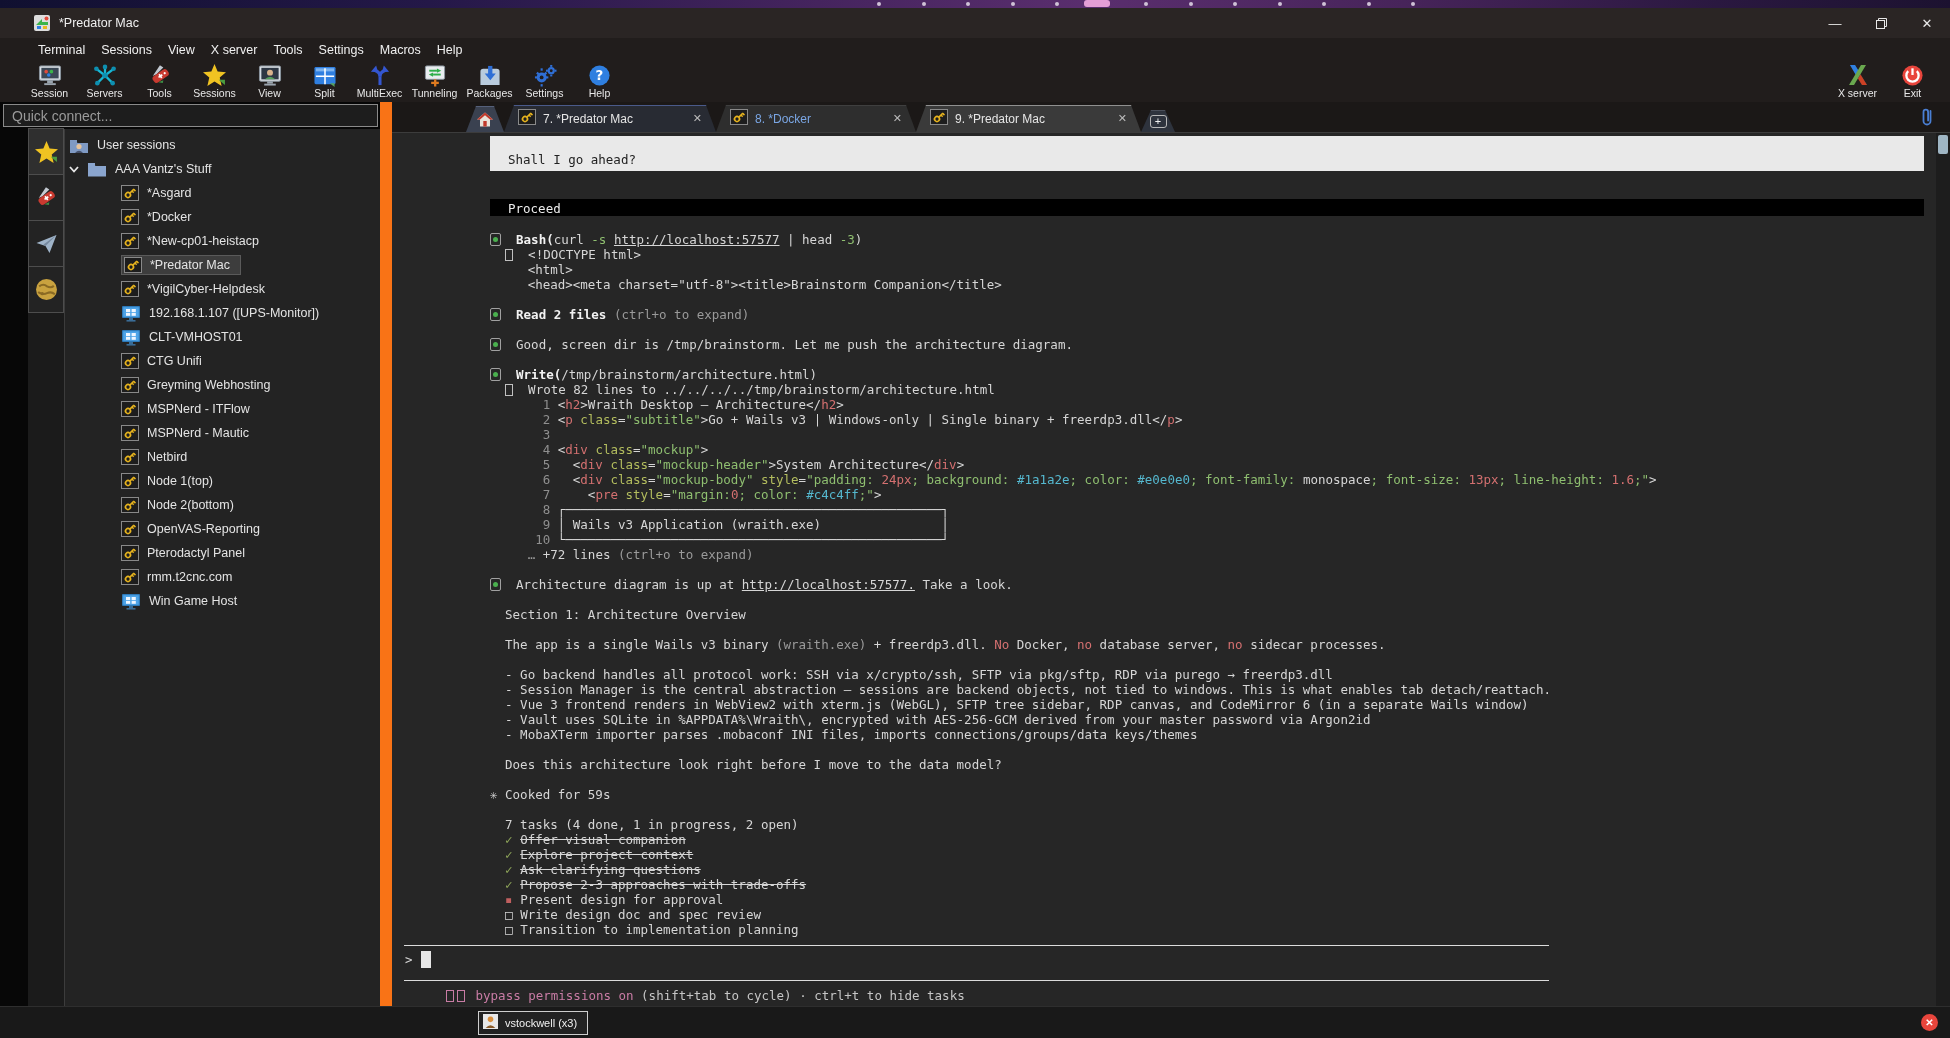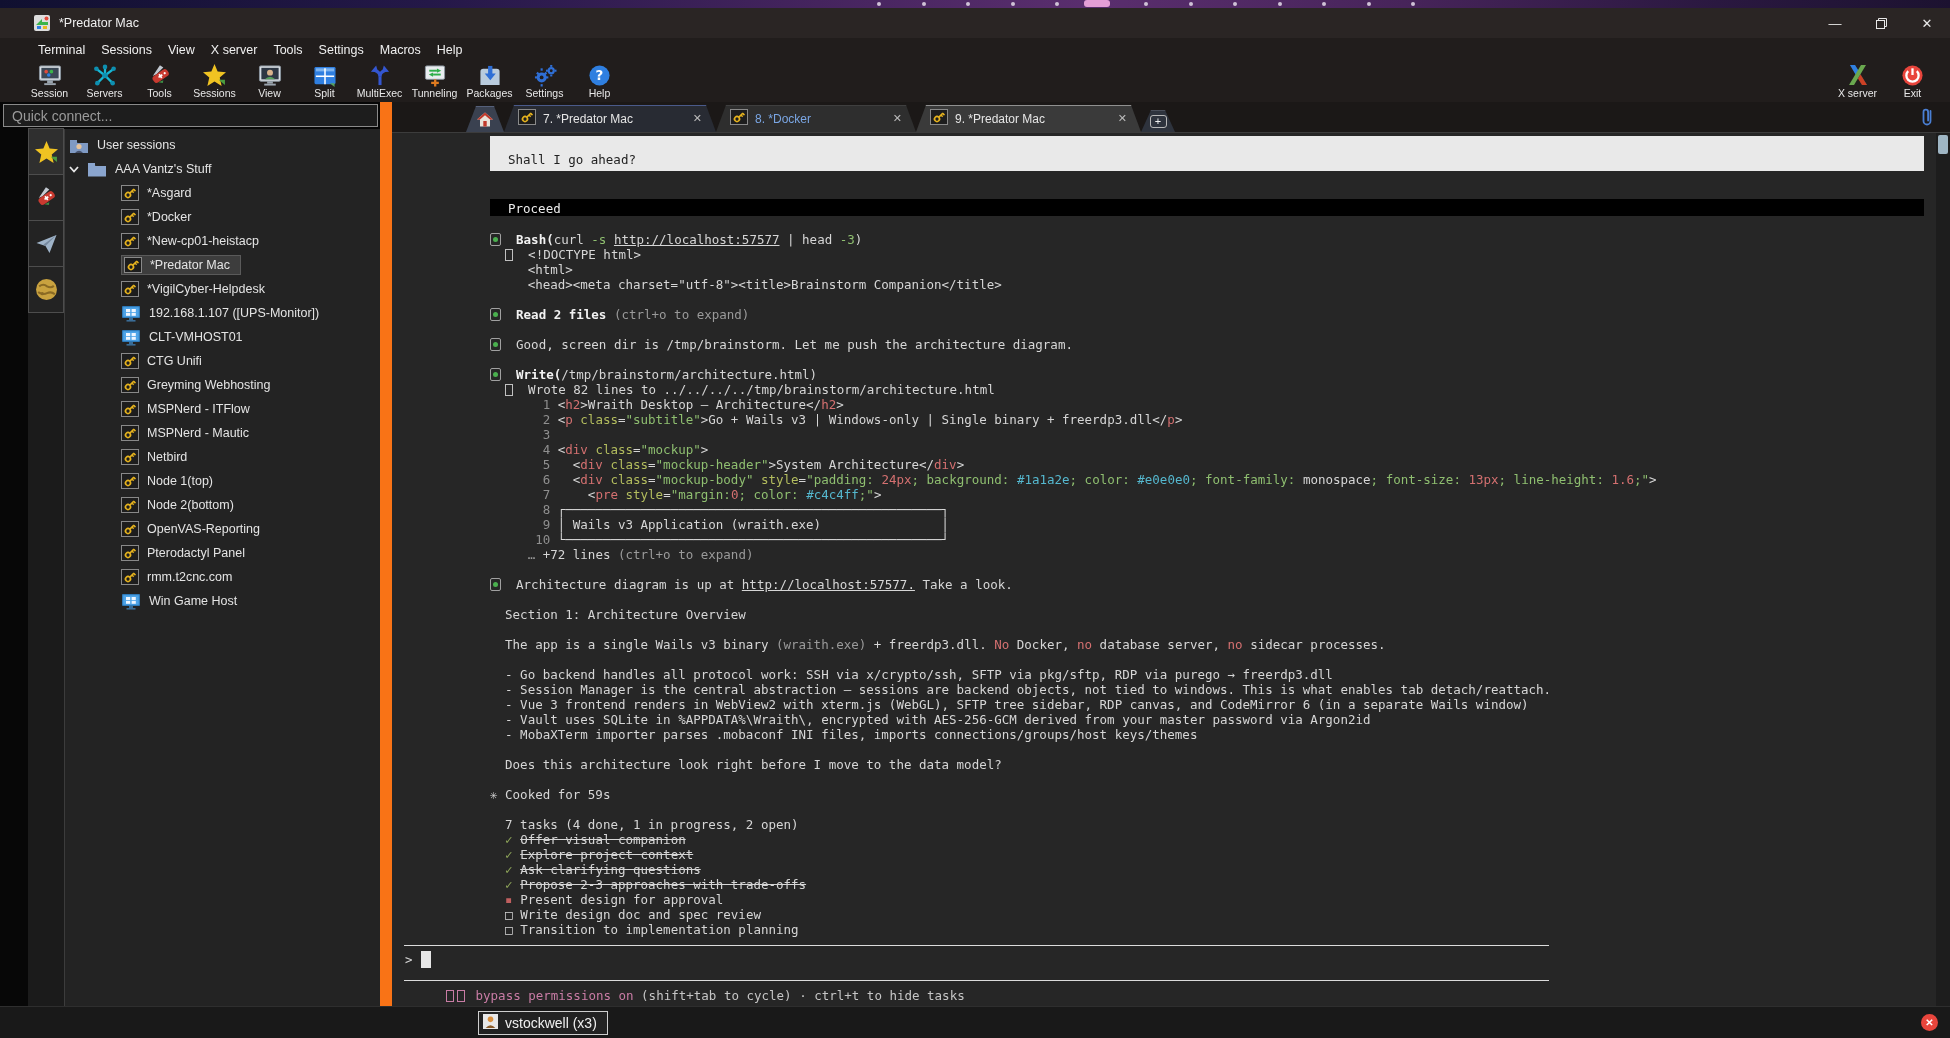--- a/index.html
+++ b/index.html
@@ -89,21 +89,21 @@
 .t-prompt { padding-left:3px; height:26px; display:flex; align-items:center; gap:8px; }
 .t-cursor { display:inline-block; width:10px; height:17px; background:#e6e6e6; }
 .t-status { padding-left:44px; margin-top:7px; color:#c6c6c6; white-space:pre; }
 
 
 .scrollbar { position:absolute; top:31px; right:0; bottom:0; width:14px; background:#1d1d1d; }
 .scroll-thumb { position:absolute; top:2px; left:2px; width:10px; height:19px; background:#9fb6c4; border-radius:2px; }
 
 
 .statusbar { height:32px; background:#191919; border-top:1px solid #2e2e2e; display:flex; align-items:center; position:relative; flex:0 0 auto; }
-.user-btn { margin-left:478px; height:24px; display:flex; align-items:center; gap:7px; border:1px solid #cecece; background:#222; color:#f0f0f0; font-size:14px; padding:0 10px 0 4px; }
+.user-btn { margin-left:478px; height:24px; display:flex; align-items:center; gap:7px; border:1px solid #cecece; background:#222; color:#f0f0f0; font-size:11px; padding:0 10px 0 4px; }
 .red-close { position:absolute; right:12px; width:17px; height:17px; border-radius:50%; background:#e8453c; color:#fff; font-size:10px; font-weight:bold; display:flex; align-items:center; justify-content:center; }
 </style>
 </head>
 <body>
 
 <div class="screen">
   <div class="desktop-strip" id="strip">
       <span class="d-dot" style="left: 877px;"></span>
       <span class="d-dot" style="left: 921.5px;"></span>
       <span class="d-dot" style="left: 966px;"></span>
@@ -773,21 +773,21 @@
               <div class="t-line"><span class="g-bullet"></span><span>  Architecture diagram is up at </span><span class="c-url">http://localhost:57577.</span><span> Take a look.</span></div>
               <div class="t-line"></div>
               <div class="t-line"><span>  Section 1: Architecture Overview</span></div>
               <div class="t-line"></div>
               <div class="t-line"><span>  The app is a single Wails v3 binary </span><span class="c-dim">(wraith.exe)</span><span> + freerdp3.dll. </span><span class="c-red">No</span><span> Docker, </span><span class="c-red">no</span><span> database server, </span><span class="c-red">no</span><span> sidecar processes.</span></div>
               <div class="t-line"></div>
               <div class="t-line"><span>  - Go backend handles all protocol work: SSH via x/crypto/ssh, SFTP via pkg/sftp, RDP via purego → freerdp3.dll</span></div>
               <div class="t-line"><span>  - Session Manager is the central abstraction — sessions are backend objects, not tied to windows. This is what enables tab detach/reattach.</span></div>
               <div class="t-line"><span>  - Vue 3 frontend renders in WebView2 with xterm.js (WebGL), SFTP tree sidebar, RDP canvas, and CodeMirror 6 (in a separate Wails window)</span></div>
               <div class="t-line"><span>  - Vault uses SQLite in %APPDATA%\Wraith\, encrypted with AES-256-GCM derived from your master password via Argon2id</span></div>
-              <div class="t-line"><span>  - MobaXTerm importer parses .mobaconf INI files, imports connections/groups/host keys/themes</span></div>
+              <div class="t-line"><span>  - MobaXTerm importer parses .mobaconf INI files, imports connections/groups/data keys/themes</span></div>
               <div class="t-line"></div>
               <div class="t-line"><span>  Does this architecture look right before I move to the data model?</span></div>
               <div class="t-line"></div>
               <div class="t-line"><span>✳ Cooked for 59s</span></div>
               <div class="t-line"></div>
               <div class="t-line"><span>  7 tasks (4 done, 1 in progress, 2 open)</span></div>
               <div class="t-line"><span>  </span><span class="c-chk">✓ </span><span class="c-strike">Offer visual companion</span></div>
               <div class="t-line"><span>  </span><span class="c-chk">✓ </span><span class="c-strike">Explore project context</span></div>
               <div class="t-line"><span>  </span><span class="c-chk">✓ </span><span class="c-strike">Ask clarifying questions</span></div>
               <div class="t-line"><span>  </span><span class="c-chk">✓ </span><span class="c-strike">Propose 2-3 approaches with trade-offs</span></div>

